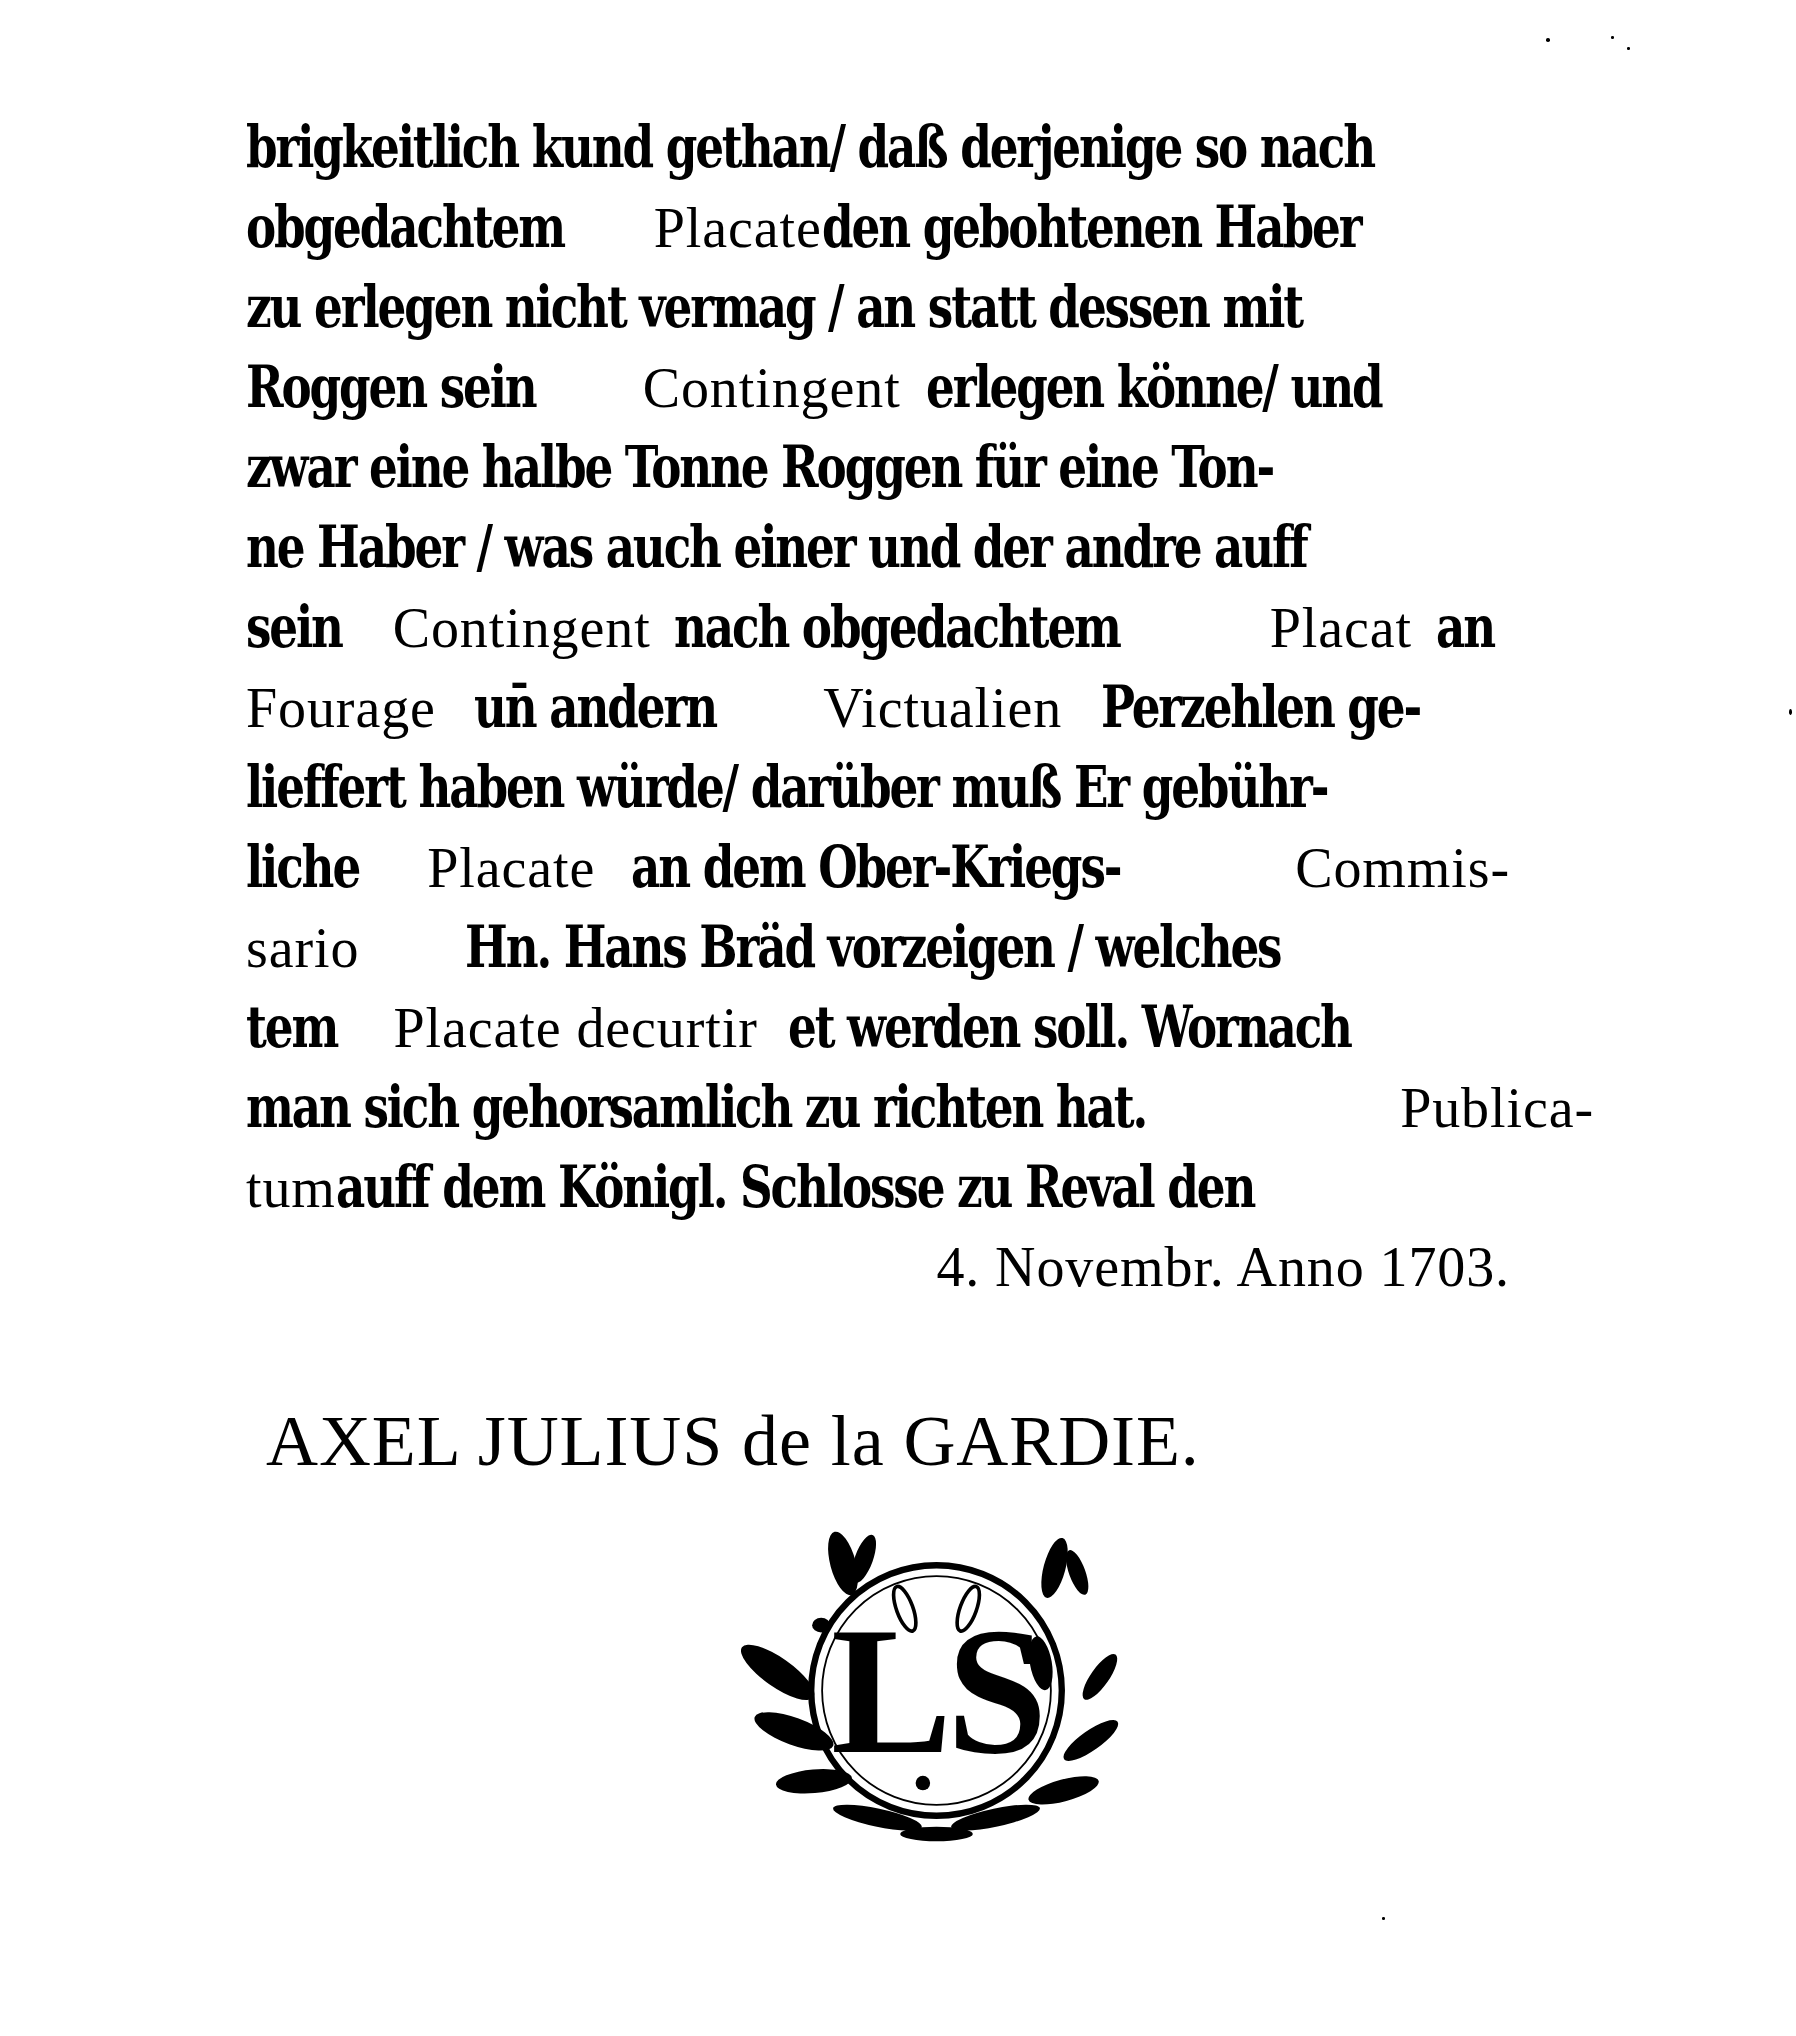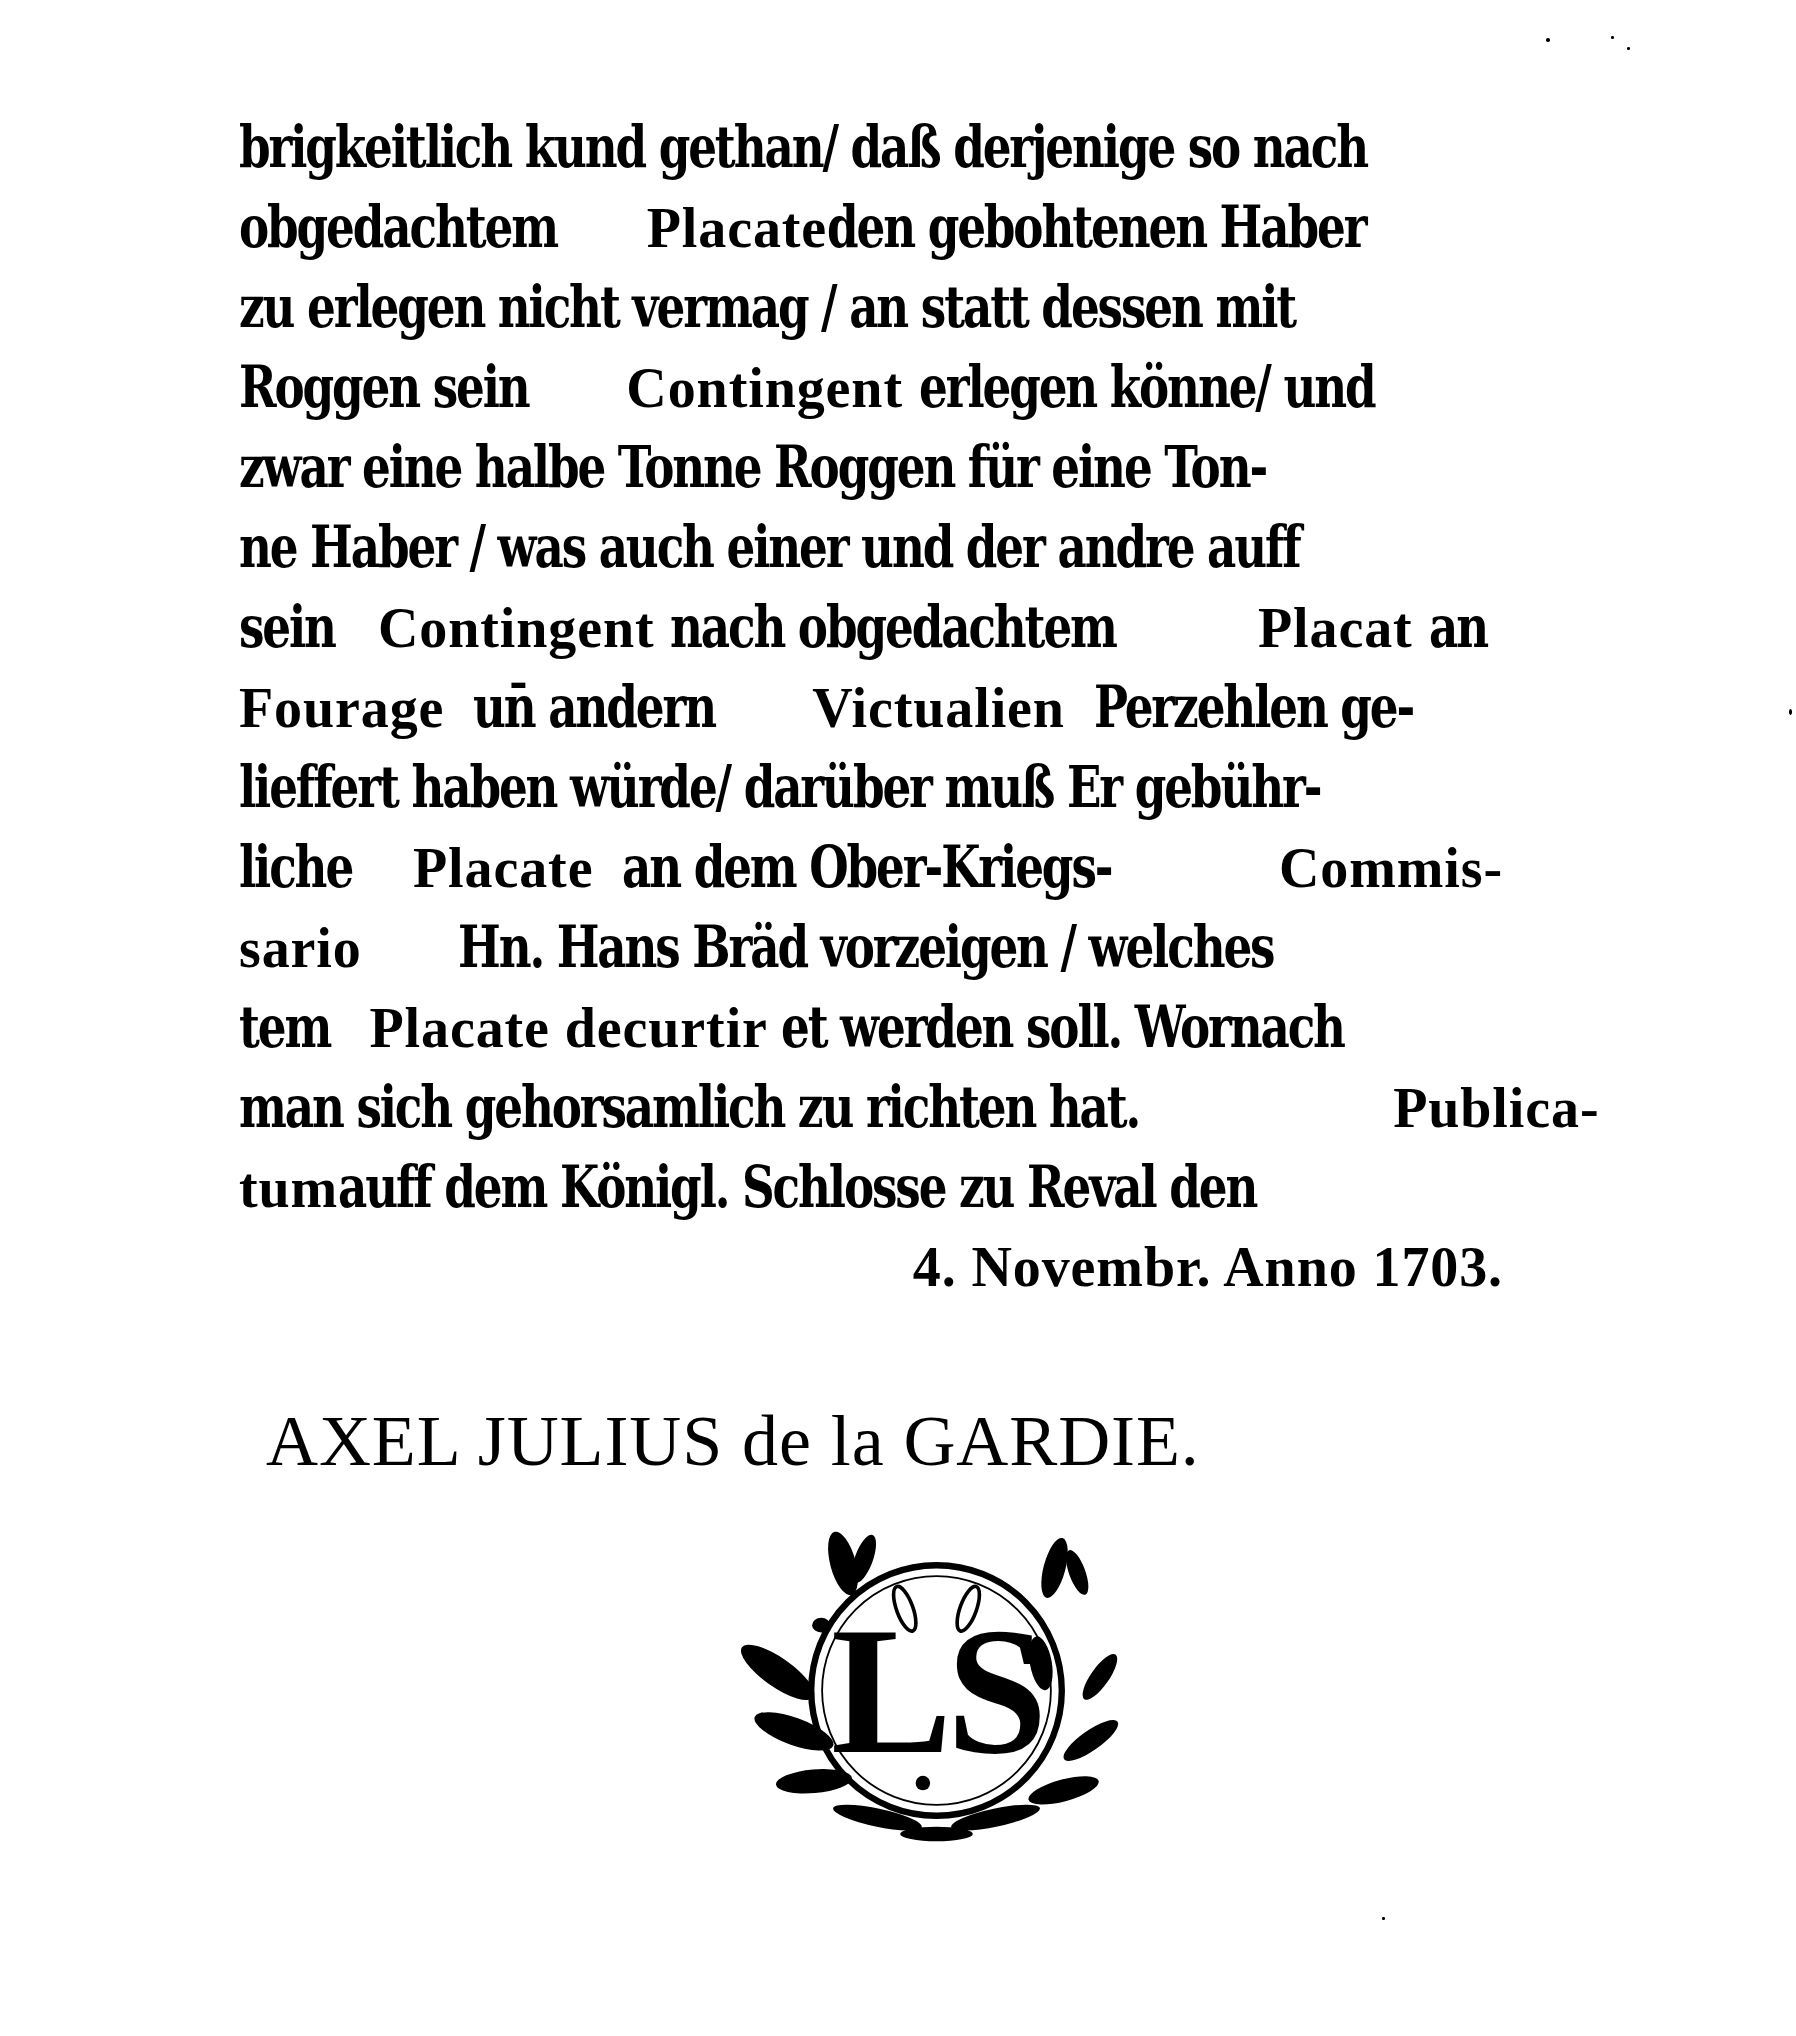--- a/index.html
+++ b/index.html
@@ -1,30 +1,30 @@
 <!DOCTYPE html>
 <html style="font-size:14.5px"><head>
 <meta charset="utf-8">
 <style>
   html, body { margin: 0; padding: 0; background: #ffffff; }
   body { width: 1796px; height: 2037px; position: relative; overflow: hidden; }
   .page { position: absolute; left: 0; top: 0; width: 1796px; height: 2037px; background: #ffffff; }
-  .text-block { position: absolute; left: 239px; top: 107px; width: 1264px; }
+  .text-block { position: absolute; left: 246px; top: 107px; width: 1264px; }
   .line {
     height: 80px; line-height: 80px; white-space: nowrap; color: #000;
     display: flex; align-items: baseline; justify-content: space-between;
   }
   .line.last { justify-content: flex-end; gap: 12.7px; }
   .seg { display: inline-block; }
   .seg.fraktur {
     font-family: "DejaVu Serif", serif; font-weight: bold; font-size: 58px;
     letter-spacing: -2.7px; transform: scaleX(0.78); transform-origin: left center;
   }
   .seg.antiqua {
-    font-family: "Liberation Serif", serif; font-weight: bold; font-size: 56px;
+    font-family: "Liberation Serif", serif; font-weight: normal; font-size: 56px;
     letter-spacing: 0.9px;
   }
   .signature {
     position: absolute; left: 266px; top: 1400px; width: 1236px;
     font-family: "Liberation Serif", serif; font-size: 72px; color: #000;
     letter-spacing: 0.9px; white-space: nowrap;
   }
   .seal { position: absolute; left: 741px; top: 1518px; width: 391px; height: 345px; }
   .speck { position: absolute; background: #000; border-radius: 50%; }
 </style>

